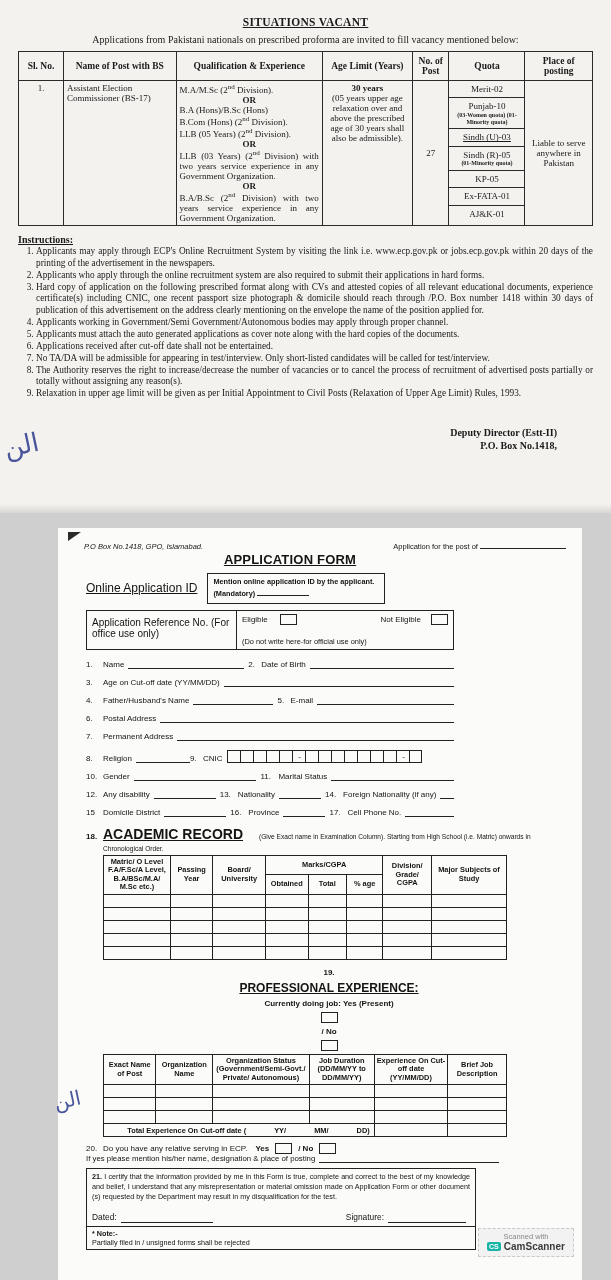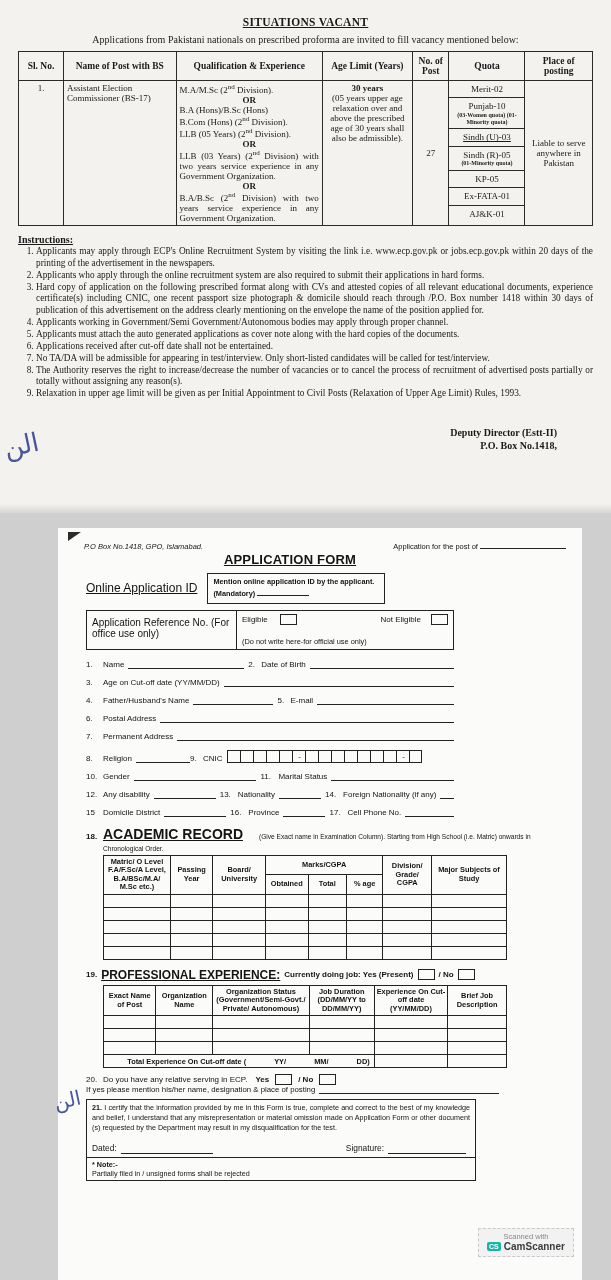--- a/index.html
+++ b/index.html
@@ -158,21 +158,21 @@
   .sec-head .nm { width:17px; flex:none; font-weight:bold;}
   .sec-head .t { font-weight:bold; text-decoration:underline; font-size:14px; margin-right:16px;}
   .sec-head .sub { font-size:6.6px; }
   .chrono { margin-left:35px; font-size:6.6px; margin-bottom:3px;}
 
   table.grid { border-collapse:collapse; font-size:7.4px; margin-left:35px; }
   table.grid th, table.grid td { border:1px solid #222; text-align:center; vertical-align:middle; }
   table.grid th { font-weight:bold; padding:2px 1px; line-height:1.15;}
   table.grid td { height:13px; }
 
-  .pro-head { display:flex; align-items:center; margin:8px 0 3px 18px; font-size:8px; gap:4px;}
+  .pro-head { display:flex; align-items:center; margin:8px 0 3px 18px; font-size:8px; gap:4px;flex-direction:column;}
   .pro-head .t { font-weight:bold; text-decoration:underline; font-size:12px;}
   .pro-head .cur { font-weight:bold; }
 
   .q20 { margin-left:18px; font-size:8px; display:flex; align-items:center; margin-top:6px;}
   .q20b { margin-left:18px; font-size:7.8px; display:flex; align-items:flex-end; }
 
   .declbox { border:1px solid #222; margin:5px 0 0 18px; width:390px; padding:3px 5px; font-size:7.2px; line-height:1.35; text-align:justify;}
   .decl-sign { display:flex; justify-content:space-between; align-items:flex-end; margin-top:10px; font-size:8.4px;}
   .notebox { border:1px solid #222; border-top:0; margin-left:18px; width:390px; padding:2px 5px; font-size:7.2px;}
   .notebox .nb { font-weight:bold; }

